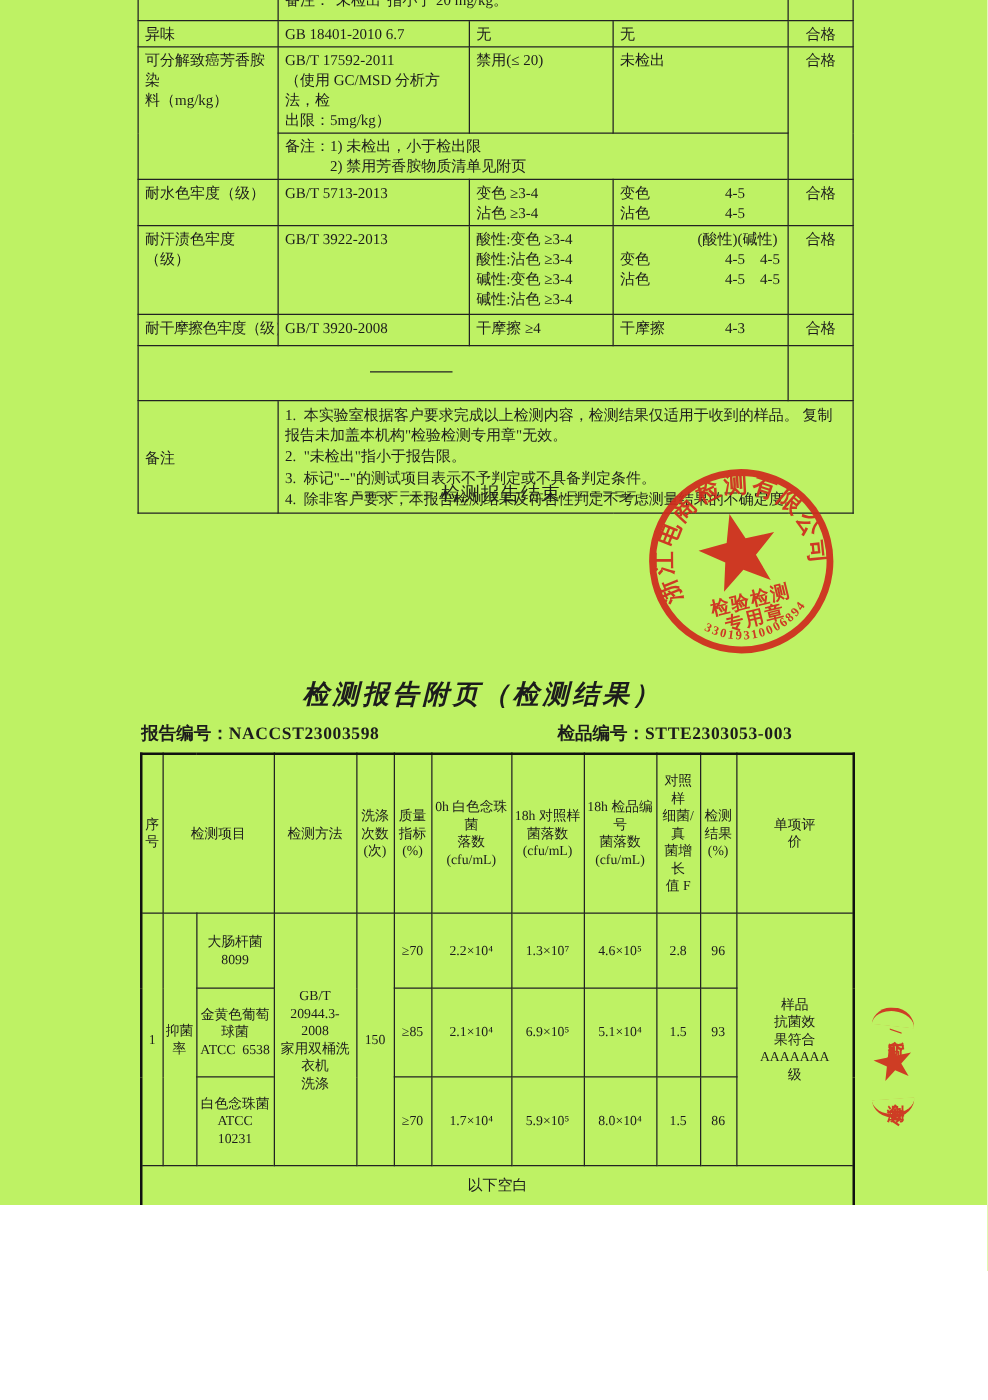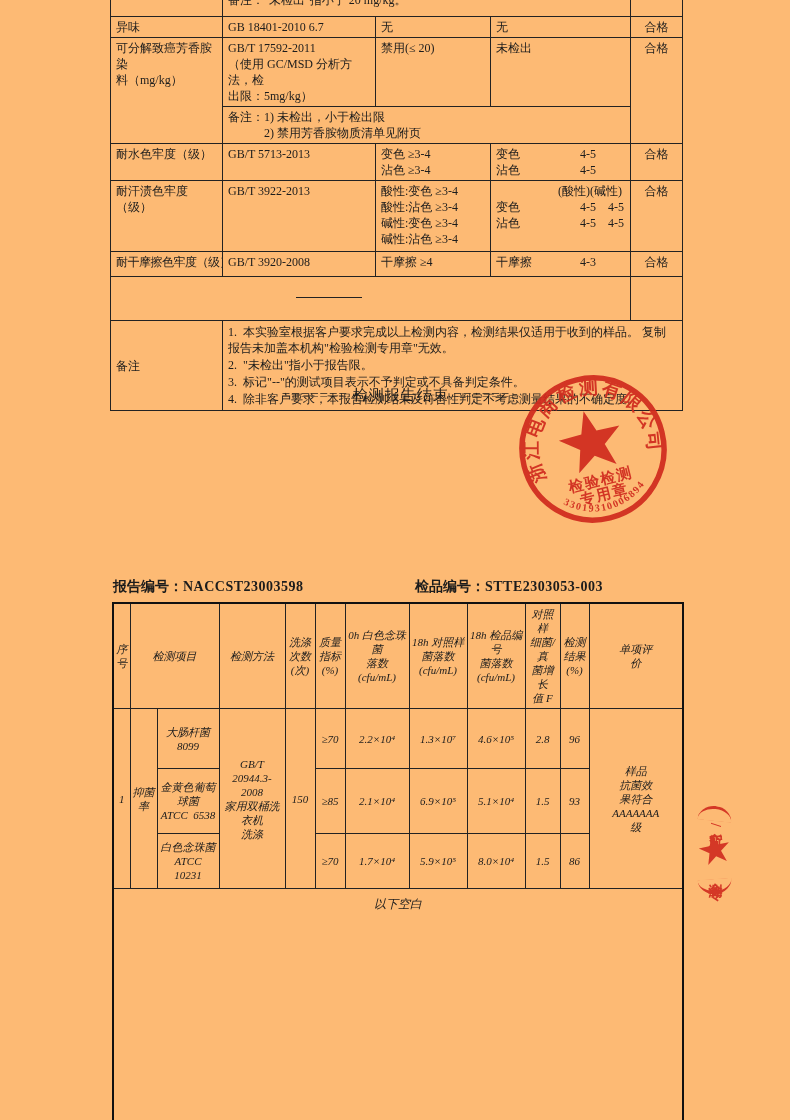--- a/index.html
+++ b/index.html
@@ -1,17 +1,17 @@
 <!DOCTYPE html>
 <html><head>
 <meta charset="utf-8">
 <style>
   html,body{margin:0;padding:0;background:#ffffff;}
   .page{
-    position:relative;width:790px;height:1120px;background:#fdba74;overflow:hidden;
+    position:relative;width:790px;height:964px;background:#bef264;overflow:hidden;
     font-family:"Liberation Serif","DejaVu Serif",serif;color:#1c1c1c;
   }
   
   .t1wrap{position:absolute;left:110px;top:-18px;width:572px;}
   table.rpt{border-collapse:collapse;width:100%;table-layout:fixed;}
   table.rpt td{border:1px solid #222;font-size:12px;line-height:16px;
     padding:2px 5px;vertical-align:top;word-wrap:break-word;}
   table.rpt col.c1{width:112px}
   table.rpt col.c2{width:153px}
   table.rpt col.c3{width:115px}
@@ -26,26 +26,26 @@
   
   .endmark{position:absolute;left:110px;top:386px;width:572px;text-align:center;
     font-size:15px;font-weight:normal;letter-spacing:1px;}
   
   .seal1{position:absolute;left:515px;top:371px;width:156px;height:156px;
     transform:rotate(-14deg);opacity:.92;}
   
   .p2title{position:absolute;left:0;top:541px;width:772px;text-align:center;
     font-size:21px;font-weight:bold;font-style:italic;letter-spacing:3px;}
   .p2ids{position:absolute;left:113px;top:578px;width:570px;font-size:14px;font-weight:bold;}
-  .p2ids .sn{position:absolute;left:302px;top:0;}
+  .p2ids .sn{position:absolute;left:333px;top:0;}
   .p2ids .val{font-weight:bold;letter-spacing:.5px;}
   .t2wrap{position:absolute;left:112px;top:602px;width:572px;}
   table.att{border-collapse:collapse;width:100%;table-layout:fixed;border:2px solid #111;}
   table.att td,table.att th{border:1px solid #222;font-size:11px;line-height:14px;
-    font-weight:normal;text-align:center;vertical-align:middle;padding:3px 2px;word-wrap:break-word;font-style:italic;}
+    font-weight:normal;text-align:center;vertical-align:middle;padding:14px 2px;word-wrap:break-word;}
   table.att col.a1{width:17px}  table.att col.a2{width:27px}
   table.att col.a3{width:62px}  table.att col.a4{width:66px}
   table.att col.a5{width:30px}  table.att col.a6{width:30px}
   table.att col.a7{width:64px}  table.att col.a8{width:58px}
   table.att col.a9{width:58px}  table.att col.a10{width:35px}
   table.att col.a11{width:29px} table.att col.a12{width:auto}
   .blankcell{vertical-align:top !important;padding-top:8px !important;font-size:12px !important;}
   
   .seal2{position:absolute;left:694px;top:806px;width:42px;height:162px;
     color:#d02a1e;display:flex;flex-direction:column;align-items:center;opacity:.9;}
@@ -152,20 +152,21 @@
       </text>
       <polygon fill="#d02a1e" points="100,50 110,78.2 140,79 116.2,97.3 124.7,126 100,109 75.3,126 83.8,97.3 60.1,79 90,78.2"></polygon>
       <text x="100" y="147" fill="#d02a1e" font-size="19" font-weight="bold" text-anchor="middle" letter-spacing="2">检验检测</text>
       <text x="100" y="166" fill="#d02a1e" font-size="19" font-weight="bold" text-anchor="middle" letter-spacing="2">专用章</text>
       <text fill="#d02a1e" font-size="13" font-weight="bold" letter-spacing="2">
         <textPath href="#arcBot" startOffset="50%" text-anchor="middle">33019310006894</textPath>
       </text>
     </svg>
   </div>
 
+  <div class="p2title">检测报告附页（检测结果）</div>
 
   <div class="p2ids">
     <span>报告编号：</span><span class="val">NACCST23003598</span>
     <span class="sn"><span>检品编号：</span><span class="val">STTE2303053-003</span></span>
   </div>
 
   <div class="t2wrap">
     <table class="att">
       <colgroup>
         <col class="a1">

